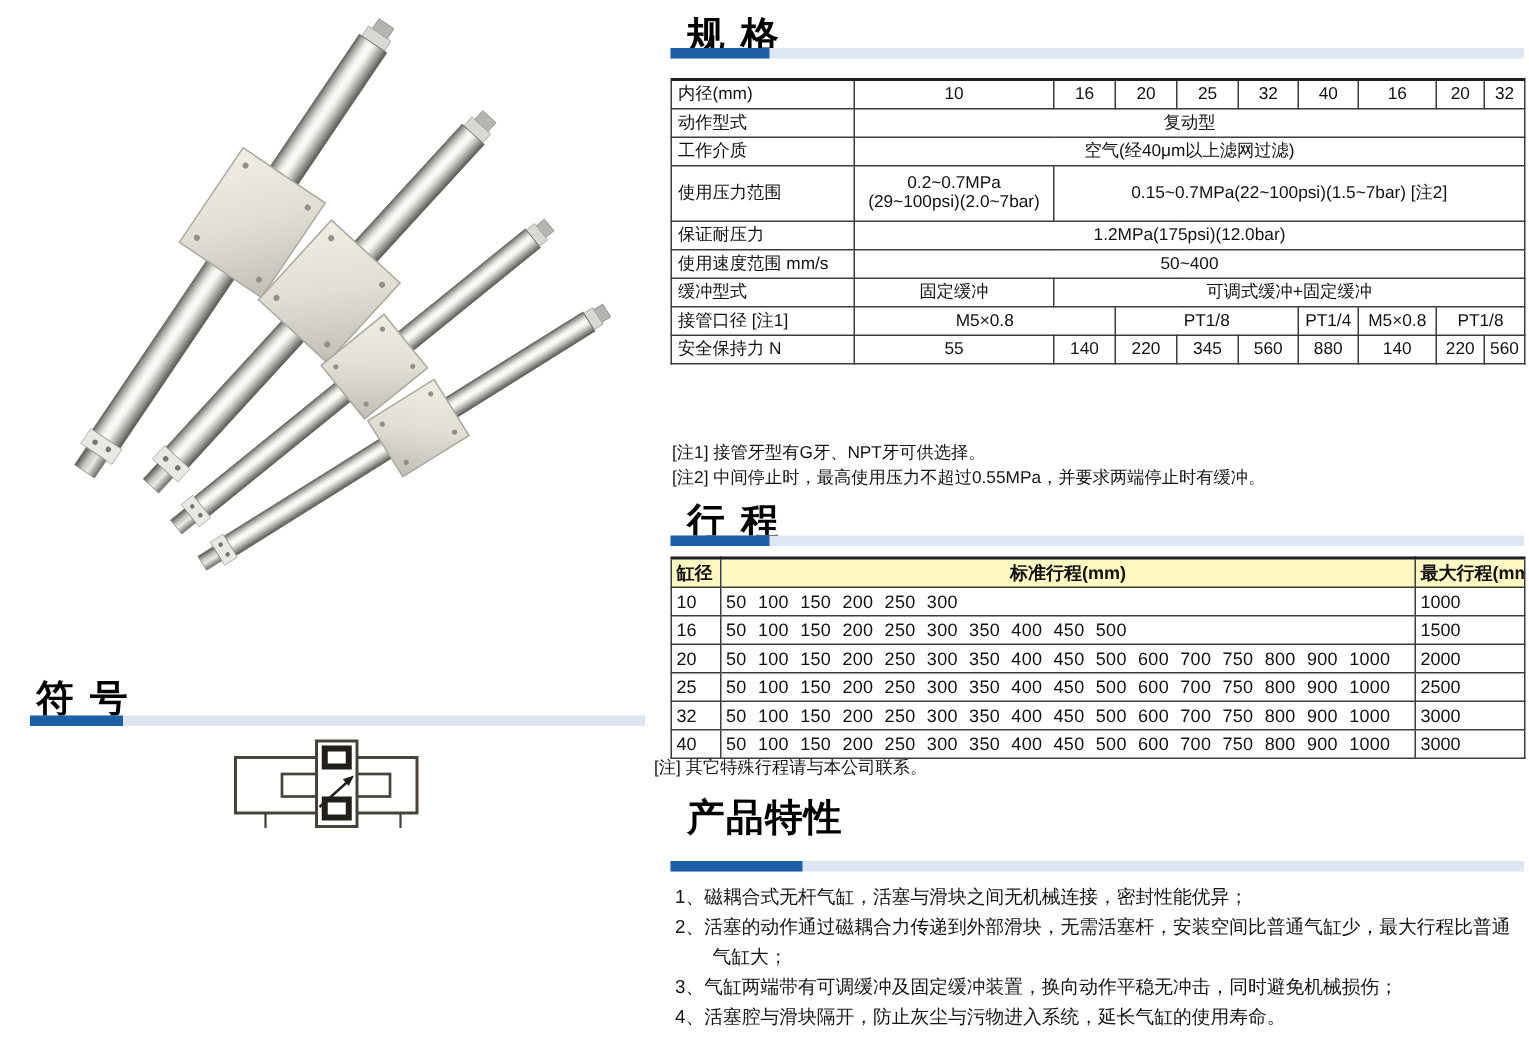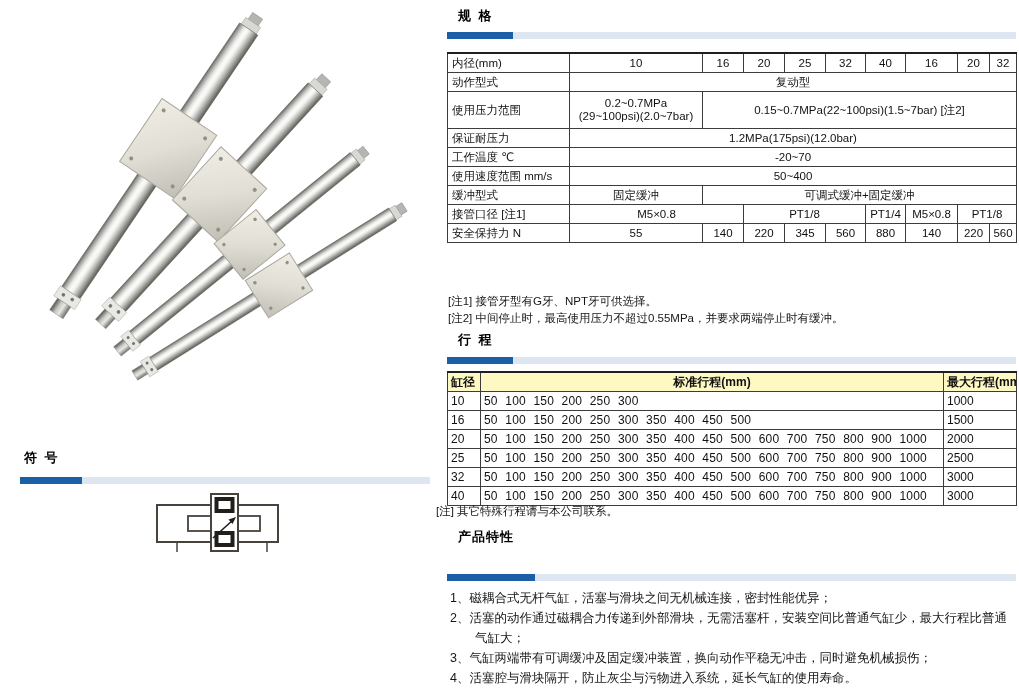--- a/index.html
+++ b/index.html
@@ -1,18 +1,18 @@
 <!DOCTYPE html>
 <html><head>
 <meta charset="utf-8">
 <style>
   html,body{margin:0;padding:0;background:#fff;}
   #page{position:relative;width:1019px;height:693px;background:#ffffff;overflow:hidden;
         font-family:"Liberation Sans","DejaVu Sans",sans-serif;color:#111;}
-  .sec-title{position:absolute;font-size:13px;font-weight:bold;color:#000;letter-spacing:2px;white-space:nowrap;}
+  .sec-title{position:absolute;font-size:25px;font-weight:bold;color:#000;letter-spacing:2px;white-space:nowrap;}
   .bar{position:absolute;height:7px;background:#dde6f1;}
   .bar .dark{position:absolute;left:0;top:0;height:7px;background:#1b5fa6;}
   table{border-collapse:collapse;table-layout:fixed;}
   .spec{position:absolute;left:447px;top:52px;width:569px;border-top:2px solid #1f1f1f;font-size:11.5px;}
   .spec td{border:1px solid #3c3c3c;text-align:center;padding:0 2px;height:18px;line-height:1.12;overflow:hidden;white-space:nowrap;}
   .spec tr.head td{background:#dbe4ef;font-weight:bold;font-size:12px;}
   .spec td.lbl{text-align:left;padding-left:4px;white-space:nowrap;}
   .spec tr.tall td{height:36px;white-space:normal;}
   .spec tr.med td{height:23px;}
   .tol{display:inline-flex;flex-direction:column;font-size:7.5px;line-height:1.05;vertical-align:-4px;text-align:left;margin:0 14px 0 1px;}
@@ -160,35 +160,35 @@
     <td>32</td>
     <td>40</td>
     <td>16</td>
     <td>20</td>
     <td>32</td>
   </tr>
   <tr>
     <td class="lbl">动作型式</td>
     <td colspan="9">复动型</td>
   </tr>
+  <tr>
+    <td class="lbl">工作介质</td>
+    <td colspan="9">空气(经40μm以上滤网过滤)</td>
+  </tr>
   <tr class="tall">
     <td class="lbl">使用压力范围</td>
     <td>
       <div>0.2~0.7MPa</div>
       <div>(29~100psi)(2.0~7bar)</div>
     </td>
     <td colspan="8">0.15~0.7MPa(22~100psi)(1.5~7bar) [注2]</td>
   </tr>
   <tr>
     <td class="lbl">保证耐压力</td>
     <td colspan="9">1.2MPa(175psi)(12.0bar)</td>
-  </tr>
-  <tr>
-    <td class="lbl">工作温度 ℃</td>
-    <td colspan="9">-20~70</td>
   </tr>
   <tr>
     <td class="lbl">使用速度范围 mm/s</td>
     <td colspan="9">50~400</td>
   </tr>
   <tr>
     <td class="lbl">缓冲型式</td>
     <td>固定缓冲</td>
     <td colspan="8">可调式缓冲+固定缓冲</td>
   </tr>

